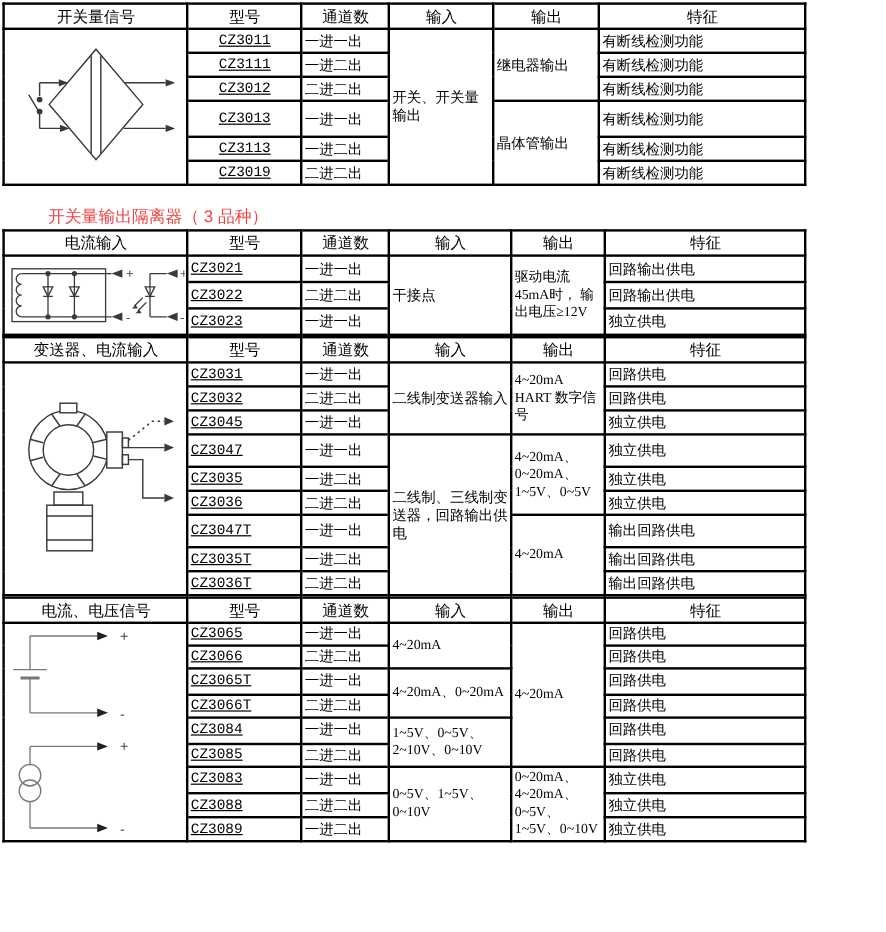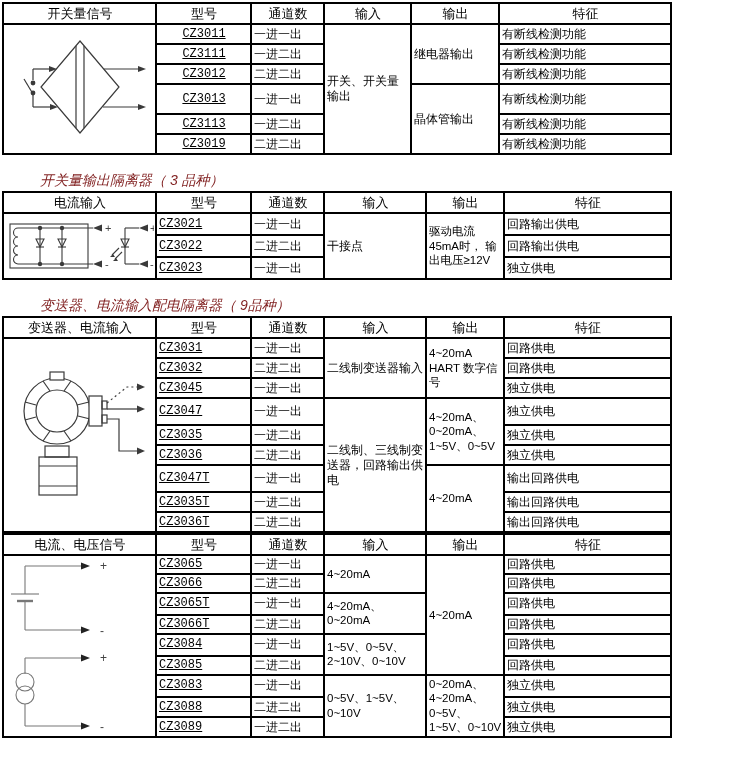--- a/index.html
+++ b/index.html
@@ -5,23 +5,22 @@
   html,body { margin:0; padding:0; }
   body {
     width:738px; height:777px;
     background:#ffffff; color:#000000;
     font-family:"Liberation Sans","DejaVu Sans",sans-serif;
     overflow:hidden;
   }
   .page { padding:2px 0 0 2px; }
   .section-title {
     margin:16px 0 2px 38px;
-    font-size:14px; line-height:18px; color:#7f1d1d;
+    font-size:14px; line-height:18px; color:#ef4444;
     white-space:pre;
-    font-style:italic;
   }
   table {
     border-collapse:collapse; table-layout:fixed;
     width:668px; background:#fff;
   }
   table, th, td { border:2px solid #000; }
   thead tr { height:21px; }
   .sec-0 tbody tr { height:20px; }
   .sec-1 tbody tr { height:19px; }
   .sec-2 tbody tr { height:20px;margin-left:40px; }
@@ -35,21 +34,21 @@
     font-size:12px; padding:0 1px 0 2px;
     vertical-align:middle; line-height:1.25;
     overflow:hidden;
   }
   .cell-model {
     font-family:"Liberation Mono","DejaVu Sans Mono",monospace;
     font-size:12px; text-decoration:underline;
   }
   .sec-0 .cell-model { text-align:center; }
   .latin {
-    font-family:Liberation Sans, sans-serif;
+    font-family:Liberation Serif, serif;
     font-size:11.5px;
   }
   .diagram-cell { padding:0; vertical-align:middle; }
   .diagram-cell svg { display:block; margin:0 auto; }
 </style>
 </head>
 <body>
 
 <div class="page">
 
@@ -213,21 +212,20 @@
           <tr>
             <td class="cell-model">CZ3023</td>
             <td class="cell-channels">一进一出</td>
             <td class="cell-feature">独立供电</td>
           </tr>
         </tbody>
     </table>
   </div>
 
   <div class="section">
-    <div class="section-title">变送器、电流输入配电隔离器（ 9品种）</div>
     <table class="sec-2">
       <colgroup>
         <col style="width:153px">
           <col style="width:95px">
           <col style="width:73px">
         <col style="width:102px">
           <col style="width:78px">
           <col style="width:167px">
       </colgroup>
       <thead>

